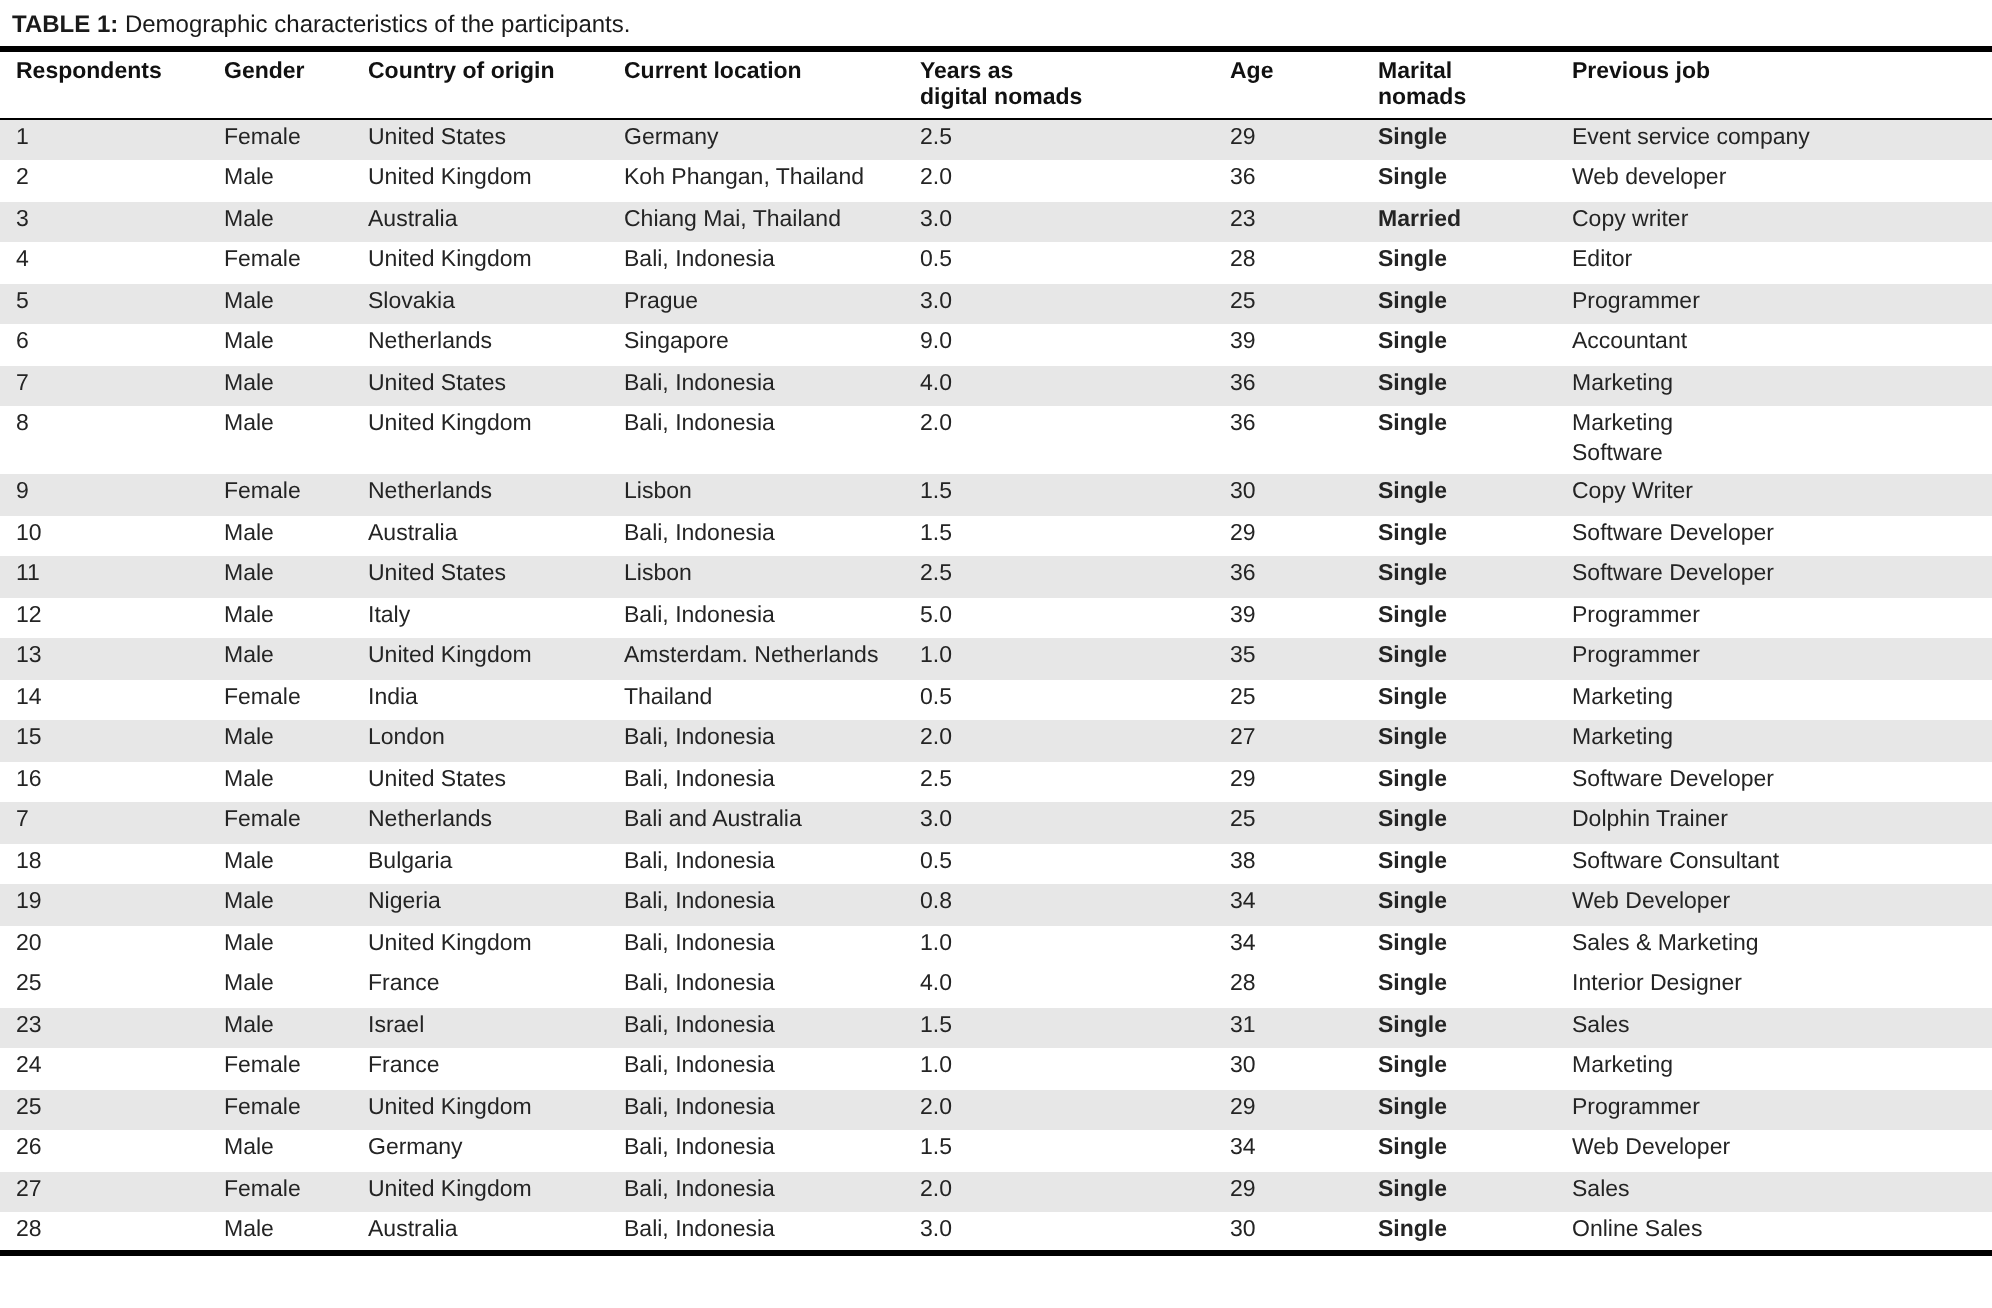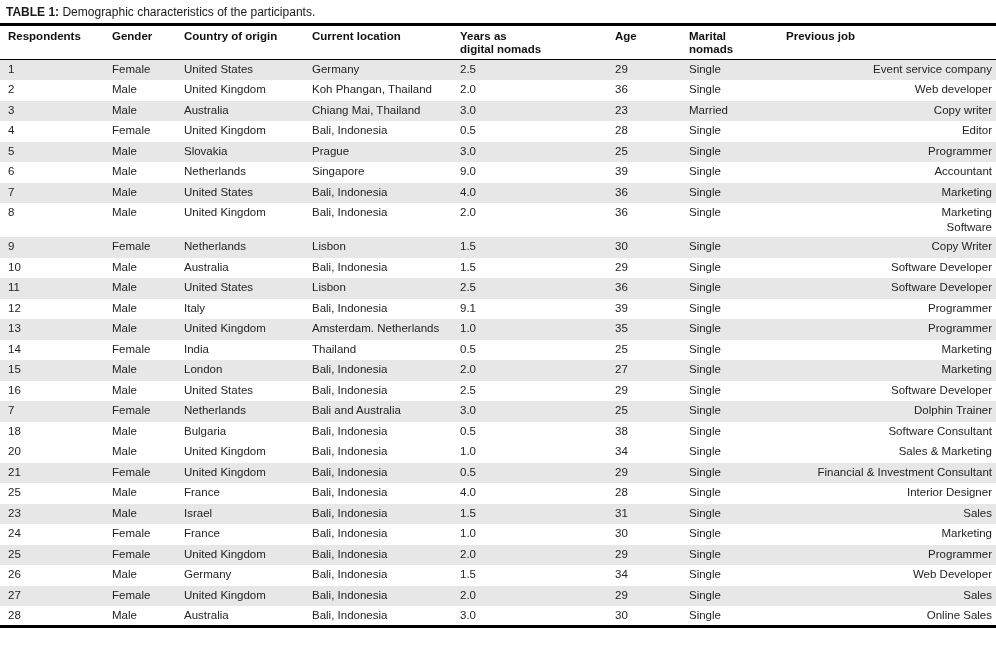--- a/index.html
+++ b/index.html
@@ -58,22 +58,22 @@
   tr.stripe td { background: #e7e7e7; }
   .col-respondents { width: 112px; }
   .col-gender      { width: 72px; }
   .col-country     { width: 128px; }
   .col-location    { width: 148px; }
   .col-years       { width: 155px; }
   .col-age         { width: 60px; }
   .col-marital     { width: 105px; }
   .col-job         { width: 216px; }
   .pad-first  { padding-left: 8px !important; }
-  .pad-marital { padding-left: 14px !important; }
-  .pad-job    { padding-left: 6px !important; text-align: right; }
+  .pad-marital { padding-left: 14px !important; font-weight: bold; }
+  .pad-job    { padding-left: 6px !important; }
   .center { text-align: left; }
   tbody tr:last-child td { border-bottom: 3px solid #000000; }
 </style>
 </head>
 <body>
 
 <div class="page">
   <div class="caption">
     <span class="caption-label">TABLE 1:</span><span> Demographic characteristics of the participants.</span>
   </div>
@@ -214,21 +214,21 @@
           <td class="center">2.5</td>
           <td class="center">36</td>
           <td class="pad-marital">Single</td>
           <td class="pad-job">Software Developer</td>
         </tr>
         <tr>
           <td class="pad-first">12</td>
           <td>Male</td>
           <td>Italy</td>
           <td>Bali, Indonesia</td>
-          <td class="center">9.1</td>
+          <td class="center">5.0</td>
           <td class="center">39</td>
           <td class="pad-marital">Single</td>
           <td class="pad-job">Programmer</td>
         </tr>
         <tr class="stripe">
           <td class="pad-first">13</td>
           <td>Male</td>
           <td>United Kingdom</td>
           <td>Amsterdam. Netherlands</td>
           <td class="center">1.0</td>
@@ -279,39 +279,39 @@
         <tr>
           <td class="pad-first">18</td>
           <td>Male</td>
           <td>Bulgaria</td>
           <td>Bali, Indonesia</td>
           <td class="center">0.5</td>
           <td class="center">38</td>
           <td class="pad-marital">Single</td>
           <td class="pad-job">Software Consultant</td>
         </tr>
+        <tr class="stripe">
+          <td class="pad-first">19</td>
+          <td>Male</td>
+          <td>Nigeria</td>
+          <td>Bali, Indonesia</td>
+          <td class="center">0.8</td>
+          <td class="center">34</td>
+          <td class="pad-marital">Single</td>
+          <td class="pad-job">Web Developer</td>
+        </tr>
         <tr>
           <td class="pad-first">20</td>
           <td>Male</td>
           <td>United Kingdom</td>
           <td>Bali, Indonesia</td>
           <td class="center">1.0</td>
           <td class="center">34</td>
           <td class="pad-marital">Single</td>
           <td class="pad-job">Sales &amp; Marketing</td>
-        </tr>
-        <tr class="stripe">
-          <td class="pad-first">21</td>
-          <td>Female</td>
-          <td>United Kingdom</td>
-          <td>Bali, Indonesia</td>
-          <td class="center">0.5</td>
-          <td class="center">29</td>
-          <td class="pad-marital">Single</td>
-          <td class="pad-job">Financial &amp; Investment Consultant</td>
         </tr>
         <tr>
           <td class="pad-first">25</td>
           <td>Male</td>
           <td>France</td>
           <td>Bali, Indonesia</td>
           <td class="center">4.0</td>
           <td class="center">28</td>
           <td class="pad-marital">Single</td>
           <td class="pad-job">Interior Designer</td>

